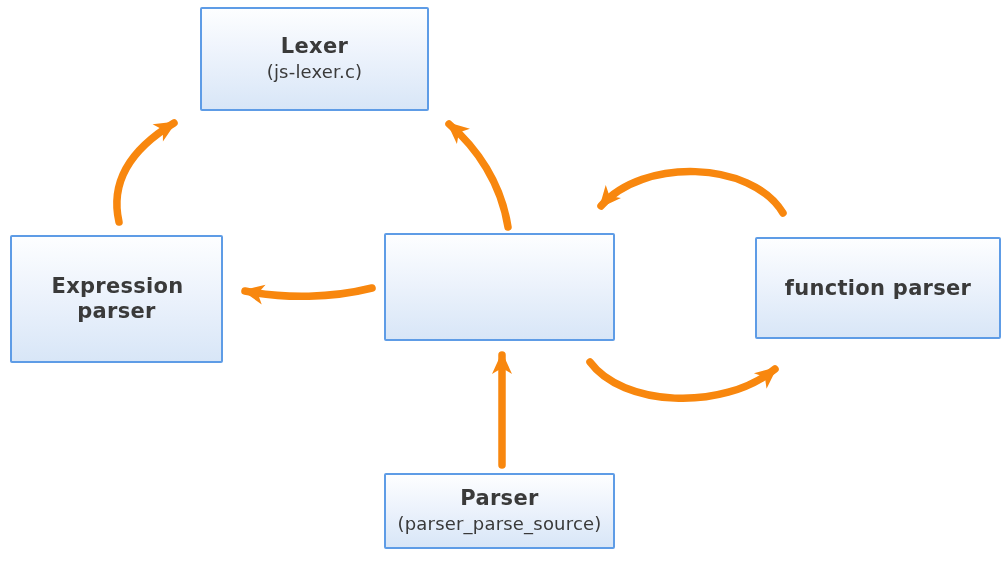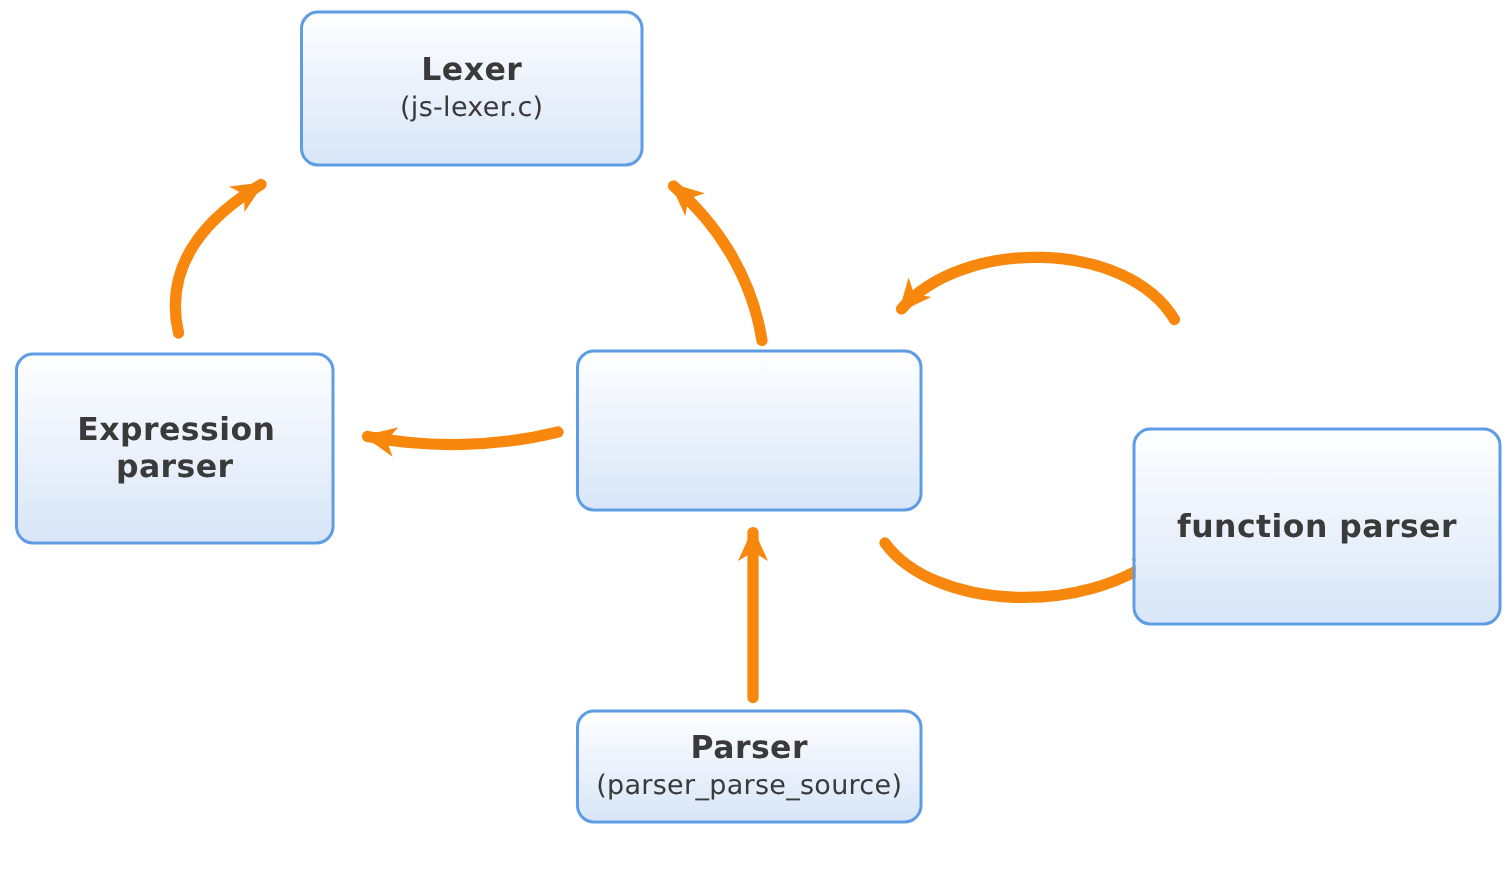--- a/index.html
+++ b/index.html
@@ -22,21 +22,21 @@
     fill:none;
     stroke:var(--arrow,#F8870E);
     stroke-width:7.5;
     stroke-linecap:round;
   }
   .ah{fill:var(--arrow,#F8870E);}
   .node{
     position:absolute;
     box-sizing:border-box;
     border:2px solid var(--box-border,#5E9CE6);
-    border-radius:12px;
+    border-radius:2px;
     background:linear-gradient(to bottom,var(--box-fill-top,#FDFEFF) 0%,#EDF3FC 45%,var(--box-fill-bottom,#D8E6F7) 100%);
     display:flex;
     flex-direction:column;
     align-items:center;
     justify-content:center;
     text-align:center;
     color:var(--text,#3A3A3A);
   }
   .node .title{
     font-size:21px;
@@ -49,21 +49,21 @@
     font-size:18px;
     font-weight:400;
     line-height:1.25;
     margin-top:2px;
     letter-spacing:0.2px;
     white-space:nowrap;
   }
   .node-lexer{left:200px;top:7px;width:229px;height:104px;}
   .node-expression{left:10px;top:235px;width:213px;height:128px;}
   .node-statement{left:384px;top:233px;width:231px;height:108px;}
-  .node-function{left:755px;top:237px;width:246px;height:132px;margin-top:48px;}
+  .node-function{left:755px;top:237px;width:246px;height:102px;}
   .node-parser{left:384px;top:473px;width:231px;height:76px;}
 </style>
 </head>
 <body>
 
 <div class="canvas">
 
   <svg class="edges" width="1005" height="584" viewBox="0 0 1005 584" xmlns="http://www.w3.org/2000/svg">
     <defs>
       <marker id="ah" markerUnits="userSpaceOnUse" markerWidth="26" markerHeight="24" refX="21" refY="12" orient="auto">

